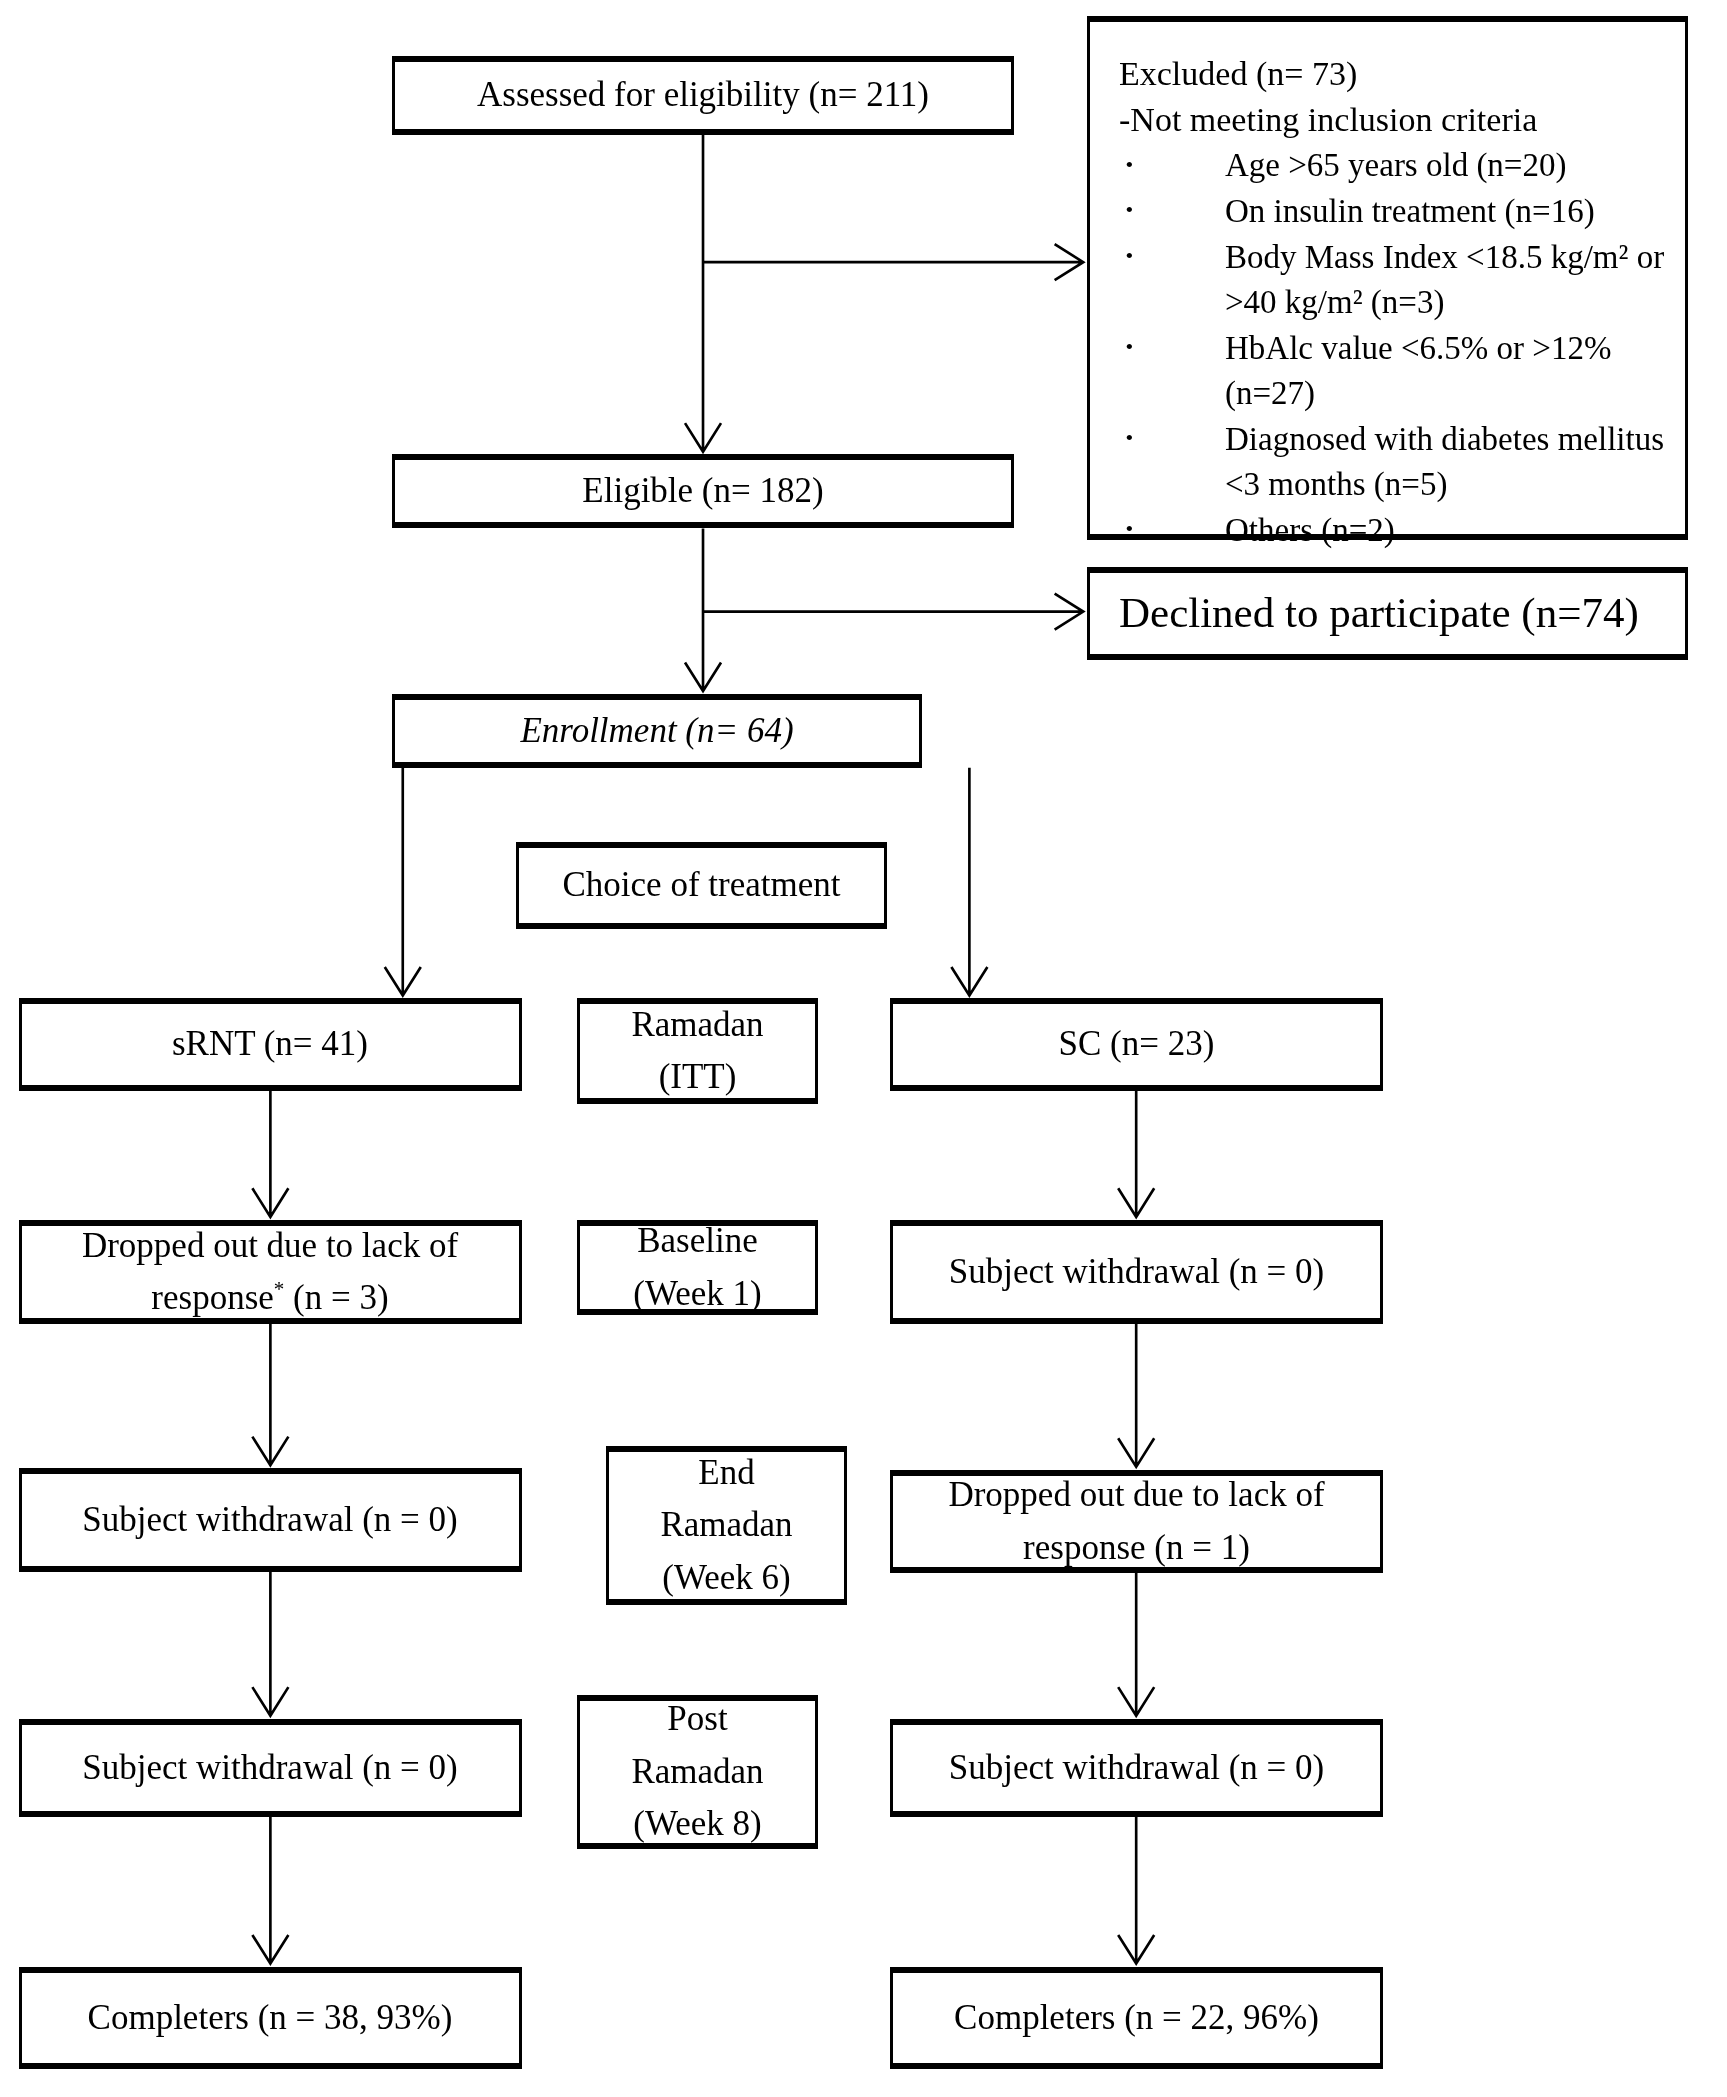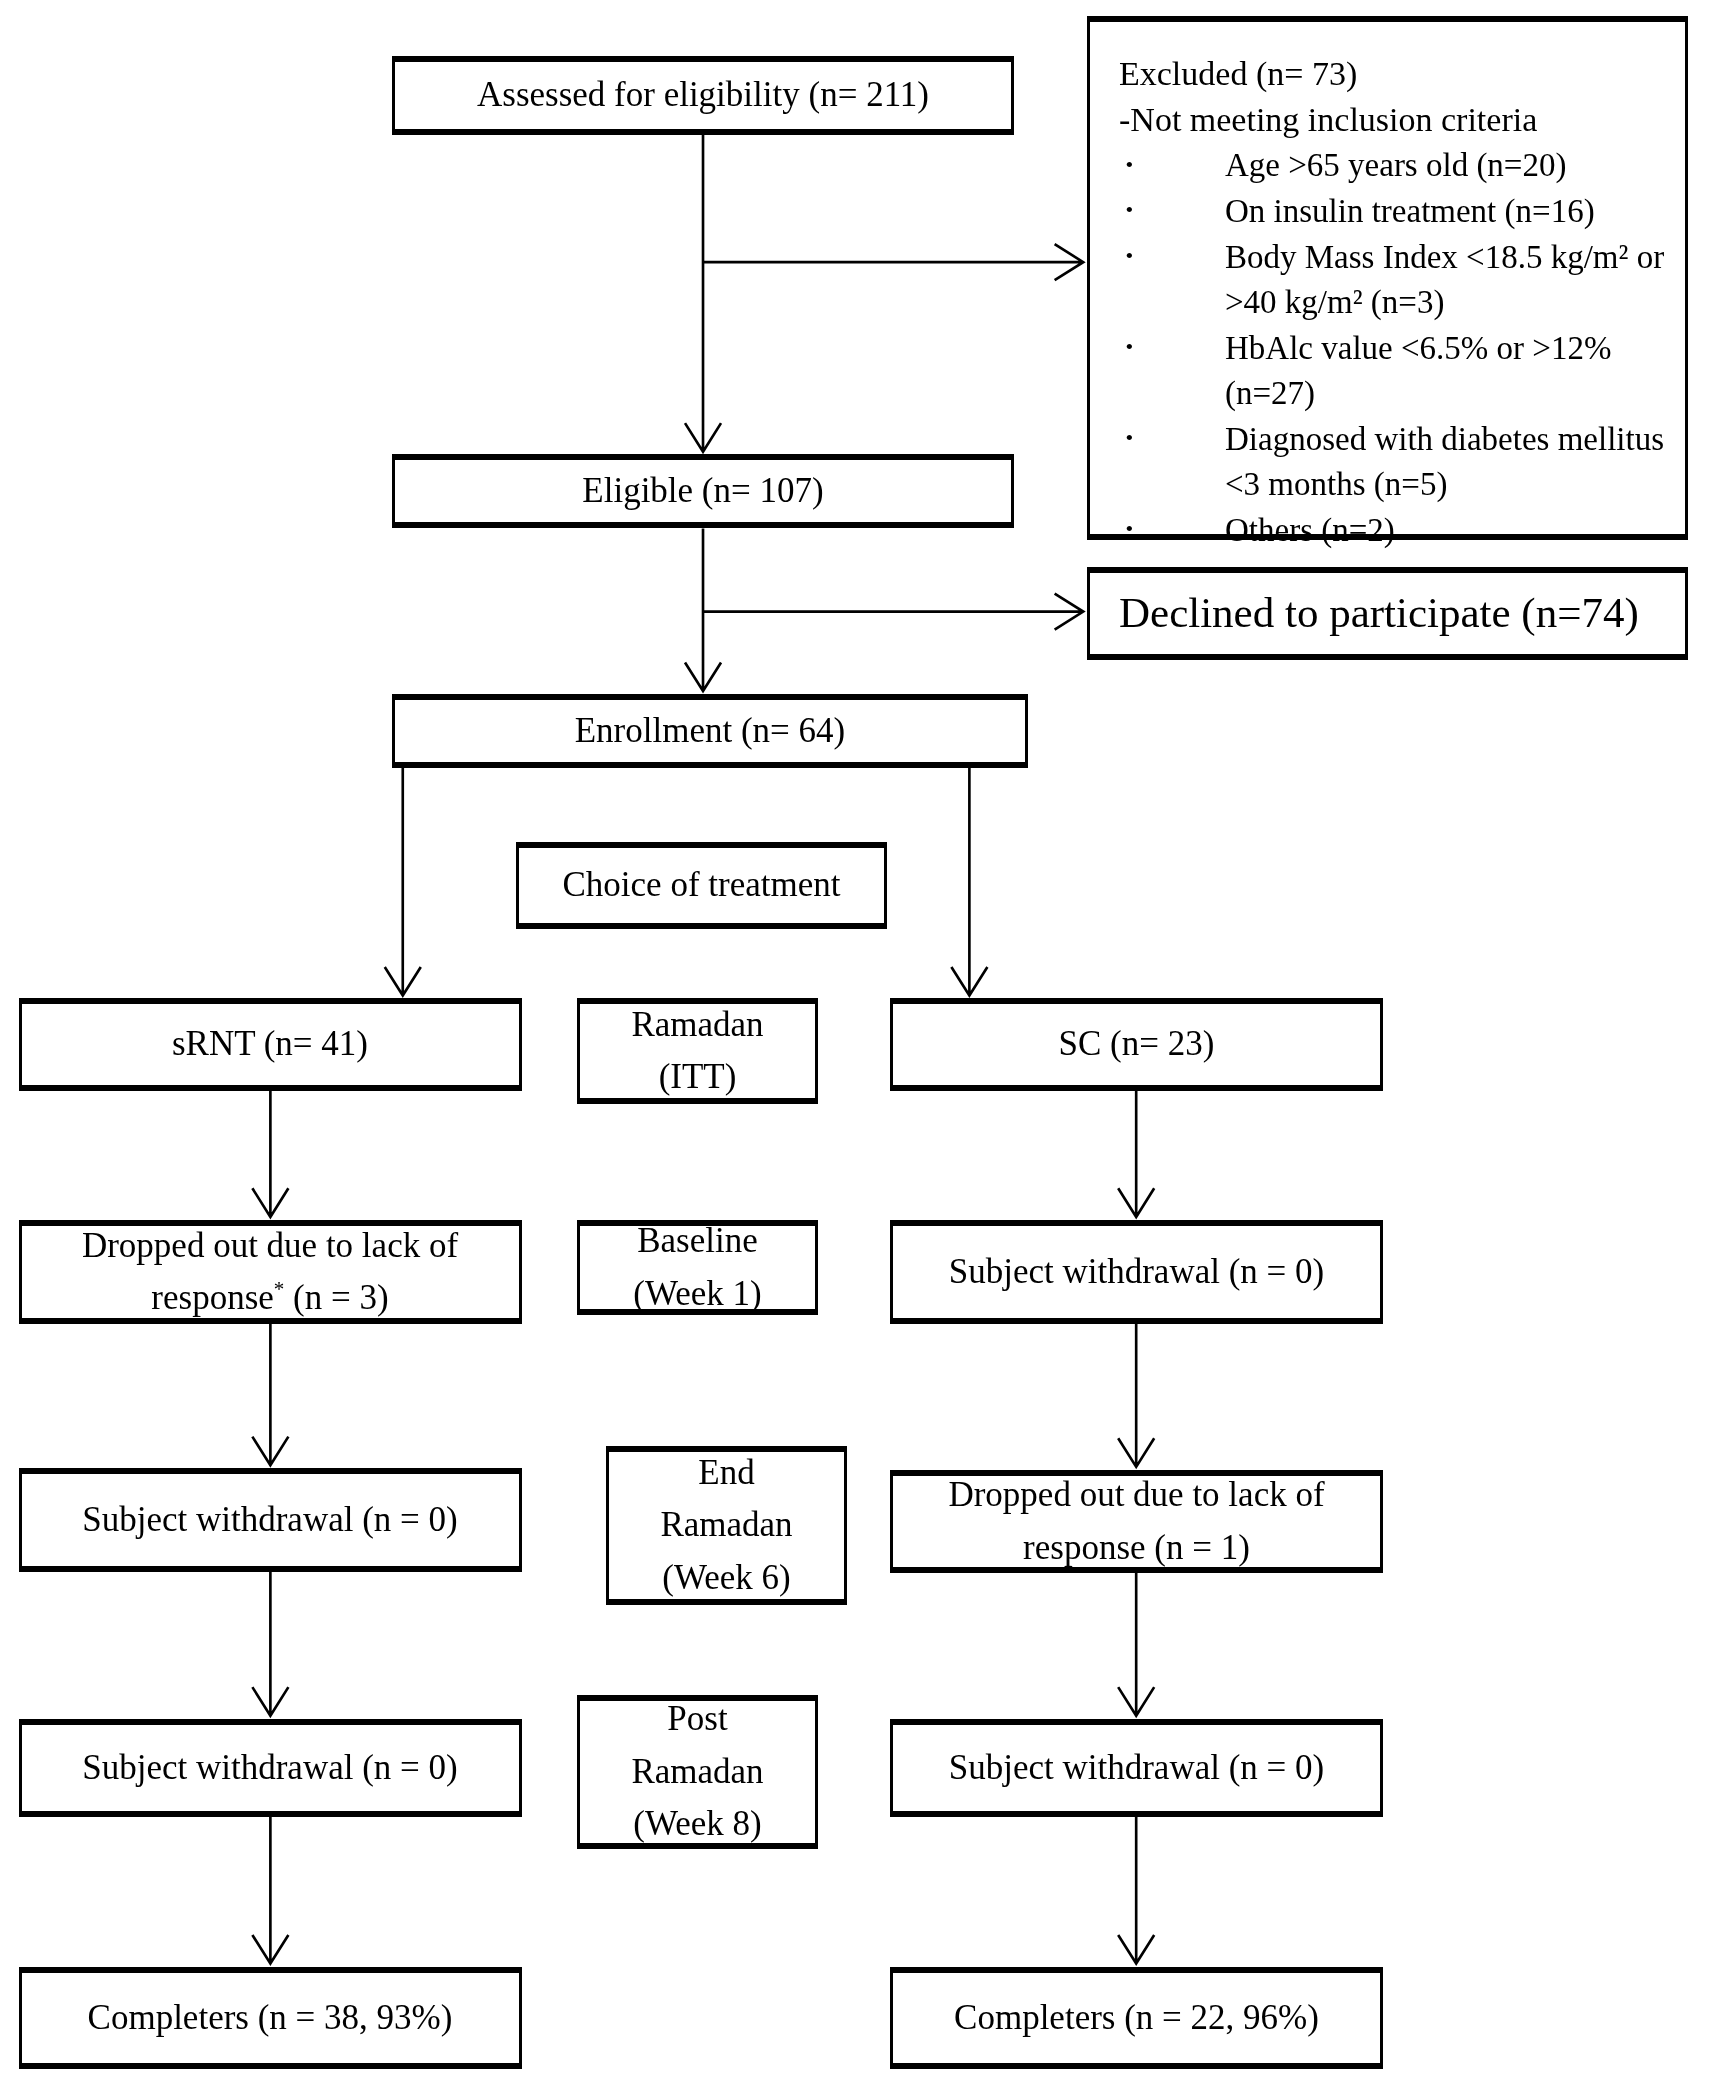--- a/index.html
+++ b/index.html
@@ -6,21 +6,21 @@
   body{width:1728px;height:2097px;font-family:"Liberation Serif","DejaVu Serif",serif;color:#000;}
   .canvas{position:relative;width:1728px;height:2097px;background:#fff;overflow:hidden;border-radius:27px;}
   .connectors{position:absolute;left:0;top:0;width:1728px;height:2097px;}
   .box{position:absolute;box-sizing:border-box;background:#fff;border:3.7px solid #000;
        border-top-width:6.4px;border-bottom-width:6.4px;
        display:flex;align-items:center;justify-content:center;text-align:center;
        font-size:35px;line-height:1.5;}
   
   .b-assessed  {left:392px;  top:56px;  width:622px; height:79px;}
   .b-eligible  {left:392px;  top:454px;  width:622px; height:74px;}
-  .b-enroll    {left:392px;  top:694px; width:636px; height:74px;}
+  .b-enroll    {left:392px;  top:694px; width:530px; height:74px;font-style:italic;}
   .b-choice    {left:516px;  top:842px; width:371px;  height:87px;}
   
   .b-excluded  {left:1087px; top:16px;   width:601px; height:524px;
                 display:block;text-align:left;padding:29px 16px 0 29px;}
   .b-declined  {left:1087px; top:567px; width:601px; height:93px;
                 justify-content:flex-start;text-align:left;padding-left:29px;font-size:43px;}
   
   .b-srnt      {left:18.5px;   top:998px; width:503px;  height:93px;}
   .b-dropleft  {left:18.5px;   top:1220px; width:503px;  height:104px;}
   .b-swleft1   {left:18.5px;   top:1468px; width:503px;  height:104px;}
@@ -96,21 +96,21 @@
         <span>Diagnosed with diabetes mellitus &lt;3 months (n=5)</span>
       </li>
       <li>
         <span class="bul">•</span>
         <span>Others (n=2)</span>
       </li>
     </ul>
   </div>
 
   <div class="box b-eligible">
-    <span>Eligible (n= 107)</span>
+    <span>Eligible (n= 182)</span>
   </div>
 
   <div class="box b-declined">
     <span>Declined to participate (n=74)</span>
   </div>
 
   <div class="box b-enroll">
     <span>Enrollment (n= 64)</span>
   </div>
 

